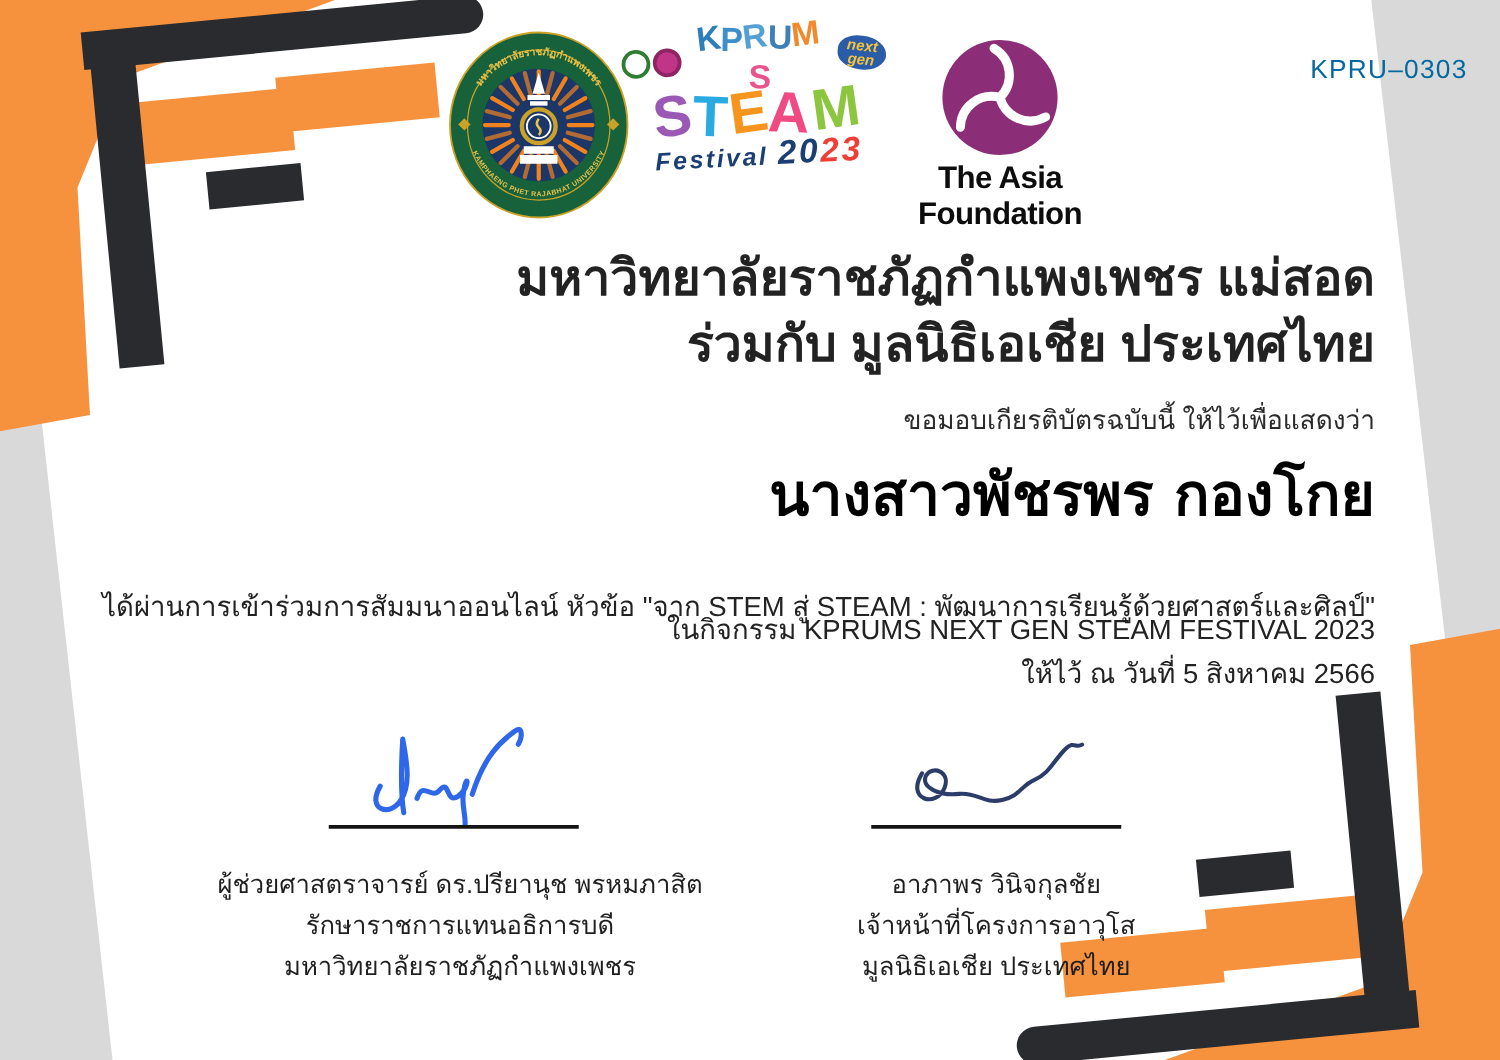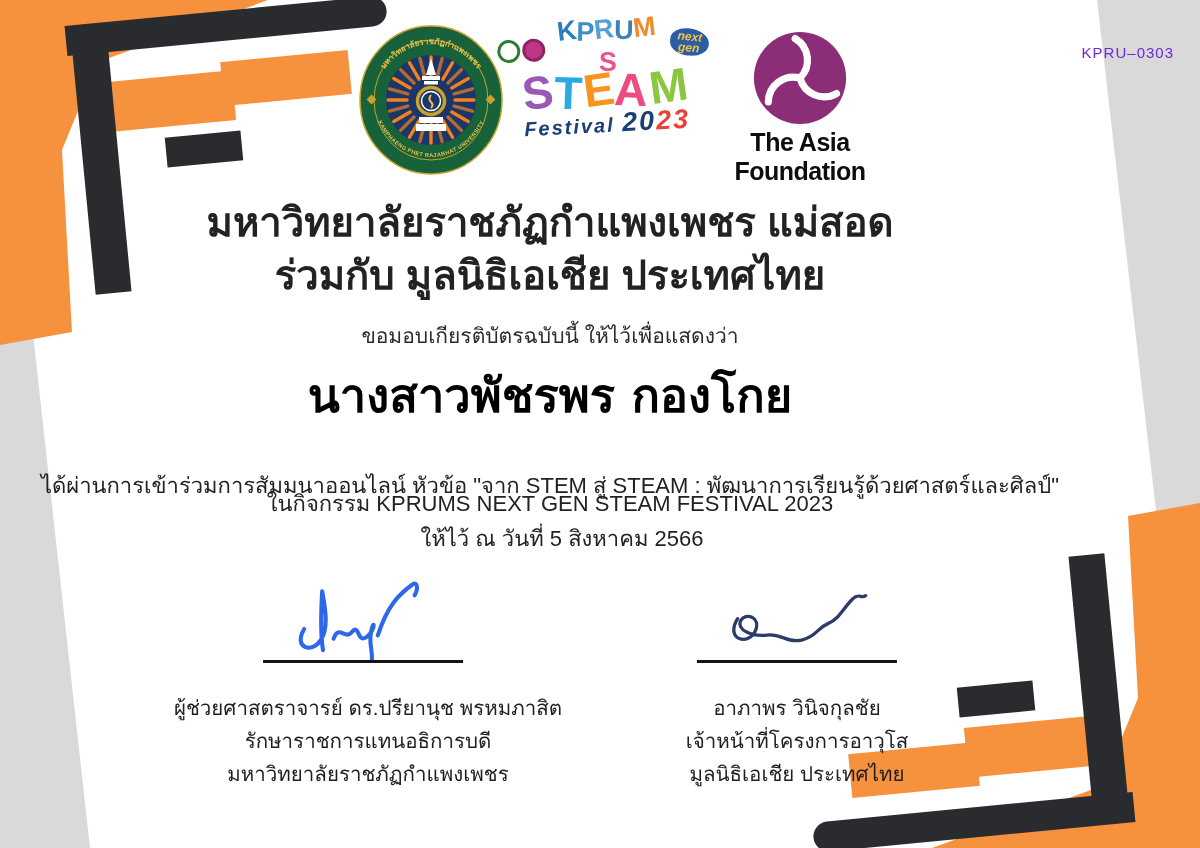--- a/index.html
+++ b/index.html
@@ -32,21 +32,21 @@
   .c-frame-left{
     left:70px;top:28px;width:36px;height:268px;
     transform:rotate(-5.5deg);transform-origin:top left;
   }
   .c-orange-stripe{left:222px;top:56px;width:128px;height:44px;transform:rotate(-5.5deg);}
   .c-orange-bar{left:110px;top:76px;width:124px;height:50px;transform:rotate(-5.5deg);}
   .c-black-small{left:166px;top:134px;width:76px;height:30px;transform:rotate(-5.5deg);}
   
   .code{
     position:absolute;top:44px;right:26px;
-    font-size:15px;font-weight:500;letter-spacing:1px;color:#6d28d9;z-index:30;text-align:right;
+    font-size:21px;font-weight:500;letter-spacing:1px;color:#0369a1;z-index:30;text-align:right;
   }
   
   .logo{position:absolute;z-index:20;}
   .seal{left:358px;top:24px;width:146px;height:152px;}
   .steam{left:500px;top:26px;width:212px;height:150px;transform:rotate(-3deg);text-align:center;}
   .steam .row1{display:flex;align-items:center;justify-content:center;gap:2px;height:40px;}
   .mini-badge{width:17px;height:17px;border-radius:50%;display:inline-block;}
   .mini-badge.green{background:#fff;border:3px solid #2F7D32;}
   .mini-badge.pink{background:#C03587;border:3px solid #8E2463;margin-right:2px;}
   .kprums{font-weight:800;font-size:27px;letter-spacing:0px;}
@@ -64,31 +64,31 @@
   .steamword span{display:inline-block;}
   .steamword span:nth-child(odd){transform:rotate(-5deg);}
   .steamword span:nth-child(even){transform:rotate(5deg) translateY(2px);}
   .festival{font-size:20px;font-weight:700;font-style:italic;letter-spacing:2px;line-height:22px;}
   .festival .y23{font-size:27px;font-weight:800;}
   .asia{left:690px;top:30px;width:220px;height:142px;text-align:center;}
   .asia .swirl{display:block;margin:0 auto;}
   .asia .asia-text{margin-top:2px;font-size:25px;font-weight:800;letter-spacing:-0.5px;color:#0d0d0d;
     font-family:"Liberation Sans","DejaVu Sans",sans-serif;}
   
-  .line{position:absolute;left:0;width:1100px;text-align:center;z-index:15;}
+  .line{position:absolute;left:0;width:1100px;text-align:right;z-index:15;}
   .title{font-size:40px;font-weight:700;color:#222;}
   .t1{top:190px;}
   .t2{top:243px;}
   .presentation{top:319px;font-size:21px;color:#2b2b2b;}
   .name{top:358px;font-size:47px;font-weight:700;color:#000;
     font-family:"DejaVu Serif","Liberation Serif",serif;}
   .body{font-size:22px;color:#222;}
   .b1{top:468px;}
   .b2{top:486px;}
-  .b3{top:521px;padding-left:12px;}
+  .b3{top:521px;}
   
   .sig{position:absolute;z-index:16;}
   .sig-left{left:268px;top:570px;}
   .sig-right{left:700px;top:576px;}
   .sig-line{position:absolute;height:3px;background:#141414;width:200px;z-index:16;}
   .sl-left{left:263px;top:660px;}
   .sl-right{left:697px;top:660px;}
   .sign-block{position:absolute;top:691px;text-align:center;font-size:20.5px;
     line-height:33px;color:#1f1f1f;z-index:15;}
   .sb-left{left:148px;width:440px;}

